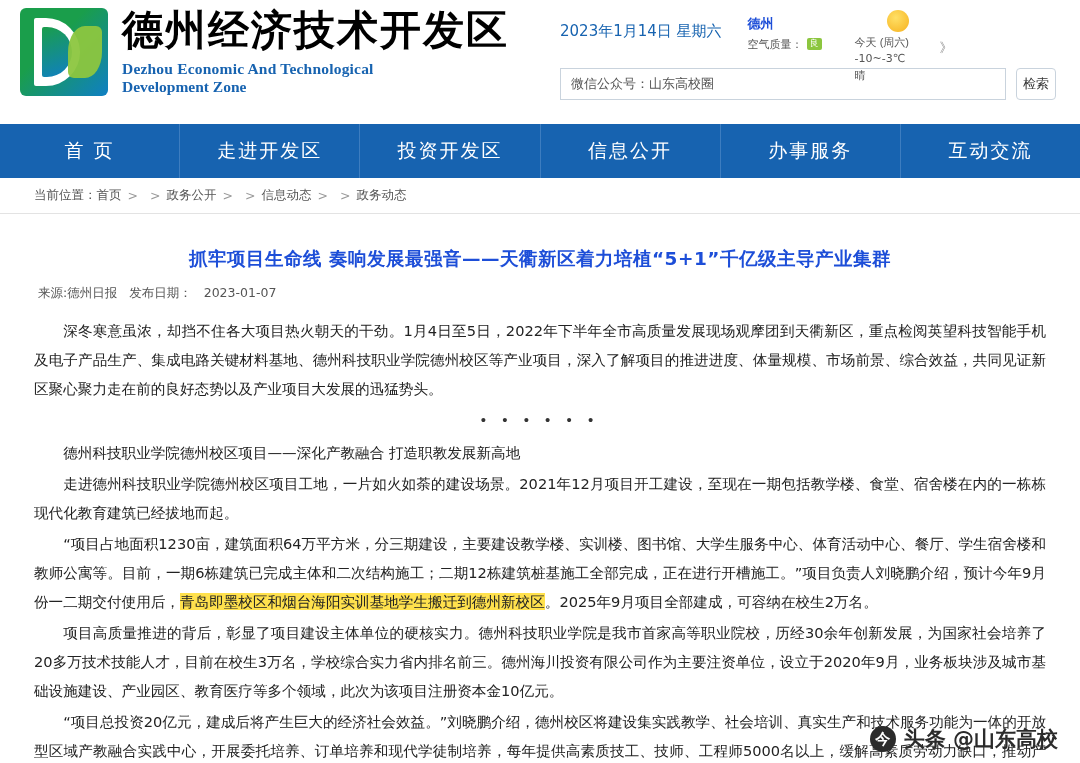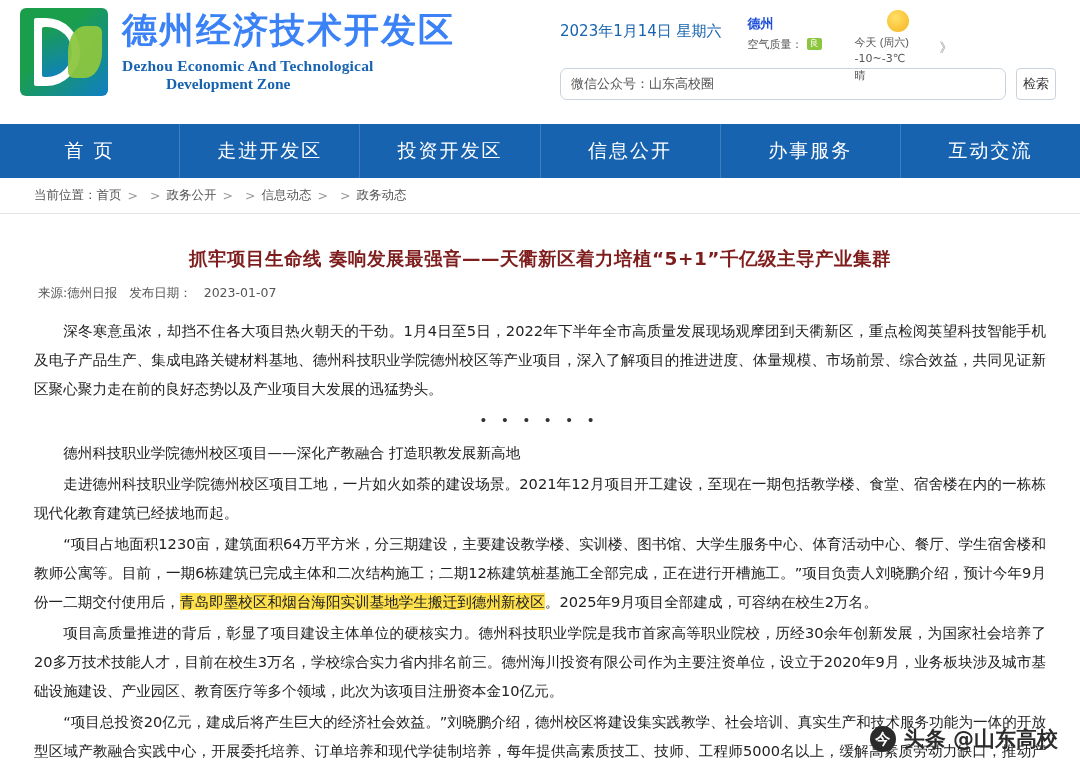--- a/index.html
+++ b/index.html
@@ -42,34 +42,33 @@
     border-radius: 2px 25px 25px 2px;
   }
   .logo-mark .swoosh {
     position:absolute; right: 6px; top: 18px; width: 34px; height: 52px;
     background: #8cc63f;
     border-radius: 50% 6px 50% 6px;
     opacity: .95;
   }
   .logo-text { line-height: 1; }
   .logo-cn {
-    font-size: 35px; font-weight: 700; color: #3b82f6; letter-spacing: 2px;
+    font-size: 41px; font-weight: 700; color: #000000; letter-spacing: 2px;
     font-family: "DejaVu Sans", sans-serif;
   }
   .logo-en1 {
     margin-top: 10px;
     font-size: 15.5px; color:#1763b0; font-weight: 700;
     font-family: "Liberation Serif", serif;
     letter-spacing: .2px;
   }
   .logo-en2 {
     margin-top: 3px;
     font-size: 15.5px; color:#1763b0; font-weight: 700;
     font-family: "Liberation Serif", serif;
-    margin-left: 44px;
   }
 
   .header-right {
     position: absolute;
     left: 560px; top: 10px; right: 24px;
   }
   .hr-top { display: flex; align-items: flex-start; gap: 26px; }
   .hr-date {
     color: #1763b0; font-size: 15px; margin-top: 12px;
     font-family:"DejaVu Sans", sans-serif;
@@ -92,21 +91,21 @@
   .w-today { font-size: 11px; color:#555; }
   .w-temp { font-size: 11px; color:#555; font-family:"DejaVu Sans", sans-serif;}
   .w-cond { font-size: 11px; color:#555; }
   .w-arrow { position:absolute; right:-12px; top: 28px; color:#888; font-size: 13px; }
 
   .searchbar { display:flex; align-items:center; gap: 10px; margin-top: 16px; }
   .search-input {
     flex: 1;
     height: 32px;
     border: 1px solid #c9d3dd;
-    border-radius: 7px;
+    border-radius: 0;
     padding: 0 10px;
     font-size: 13px;
     color: #555;
     background: #fff;
     outline: none;
     font-family: "Liberation Sans", sans-serif;
   }
   .search-btn {
     width: 40px; height: 32px;
     border: 1px solid #c9d3dd;
@@ -145,21 +144,21 @@
   }
   .crumb .sep { margin: 0 6px; color:#999; }
   .crumb a { color:#555; text-decoration:none; }
 
   
   .article { padding: 16px 34px 0 34px; }
   .art-title {
     text-align:center;
     font-size: 18.5px;
     font-weight: 700;
-    color: #7f1d1d;
+    color: #1d4ed8;
     letter-spacing: .5px;
     font-family:"DejaVu Sans", sans-serif;
     margin: 16px 0 14px;
   }
   .art-meta {
     text-align:left;
     font-size: 12.5px;
     color: #555;
     margin-bottom: 14px;
     font-family:"DejaVu Sans", sans-serif;

